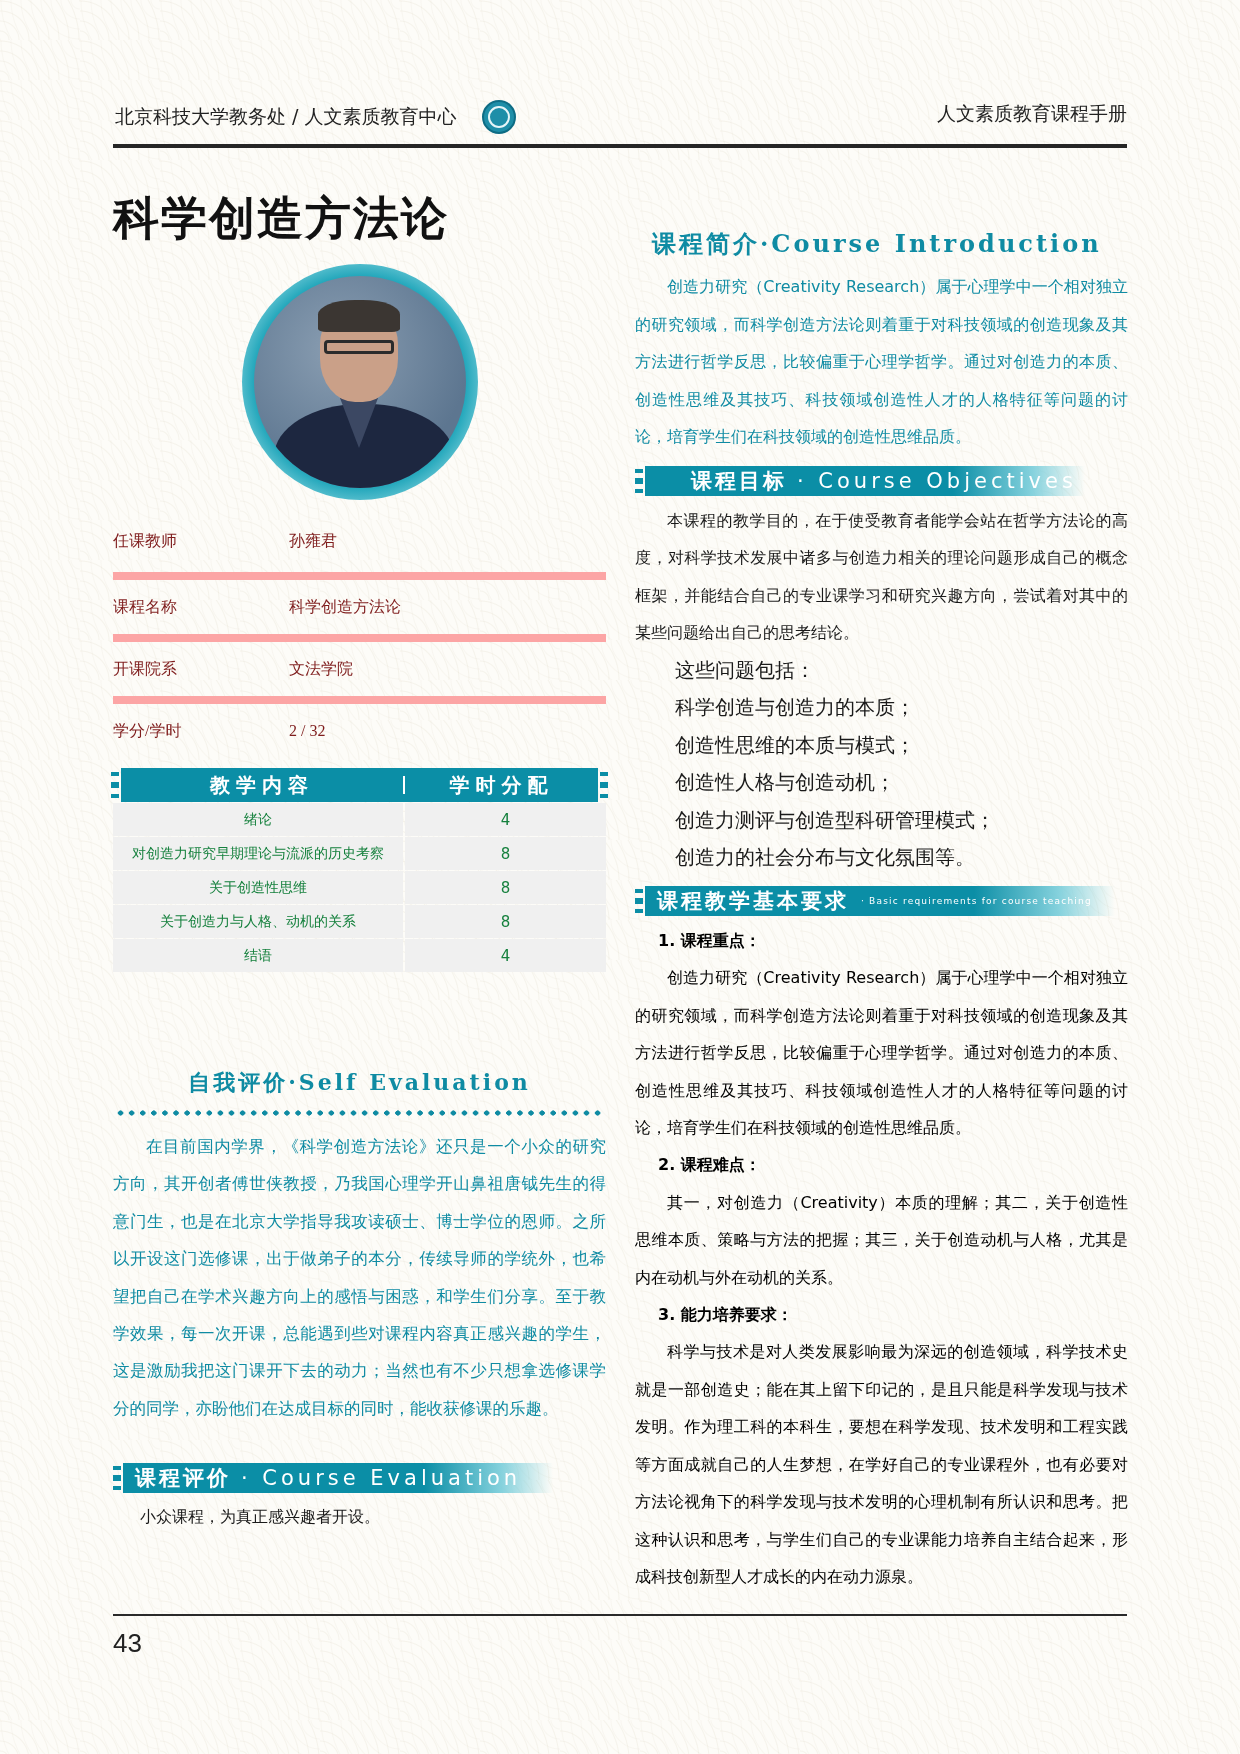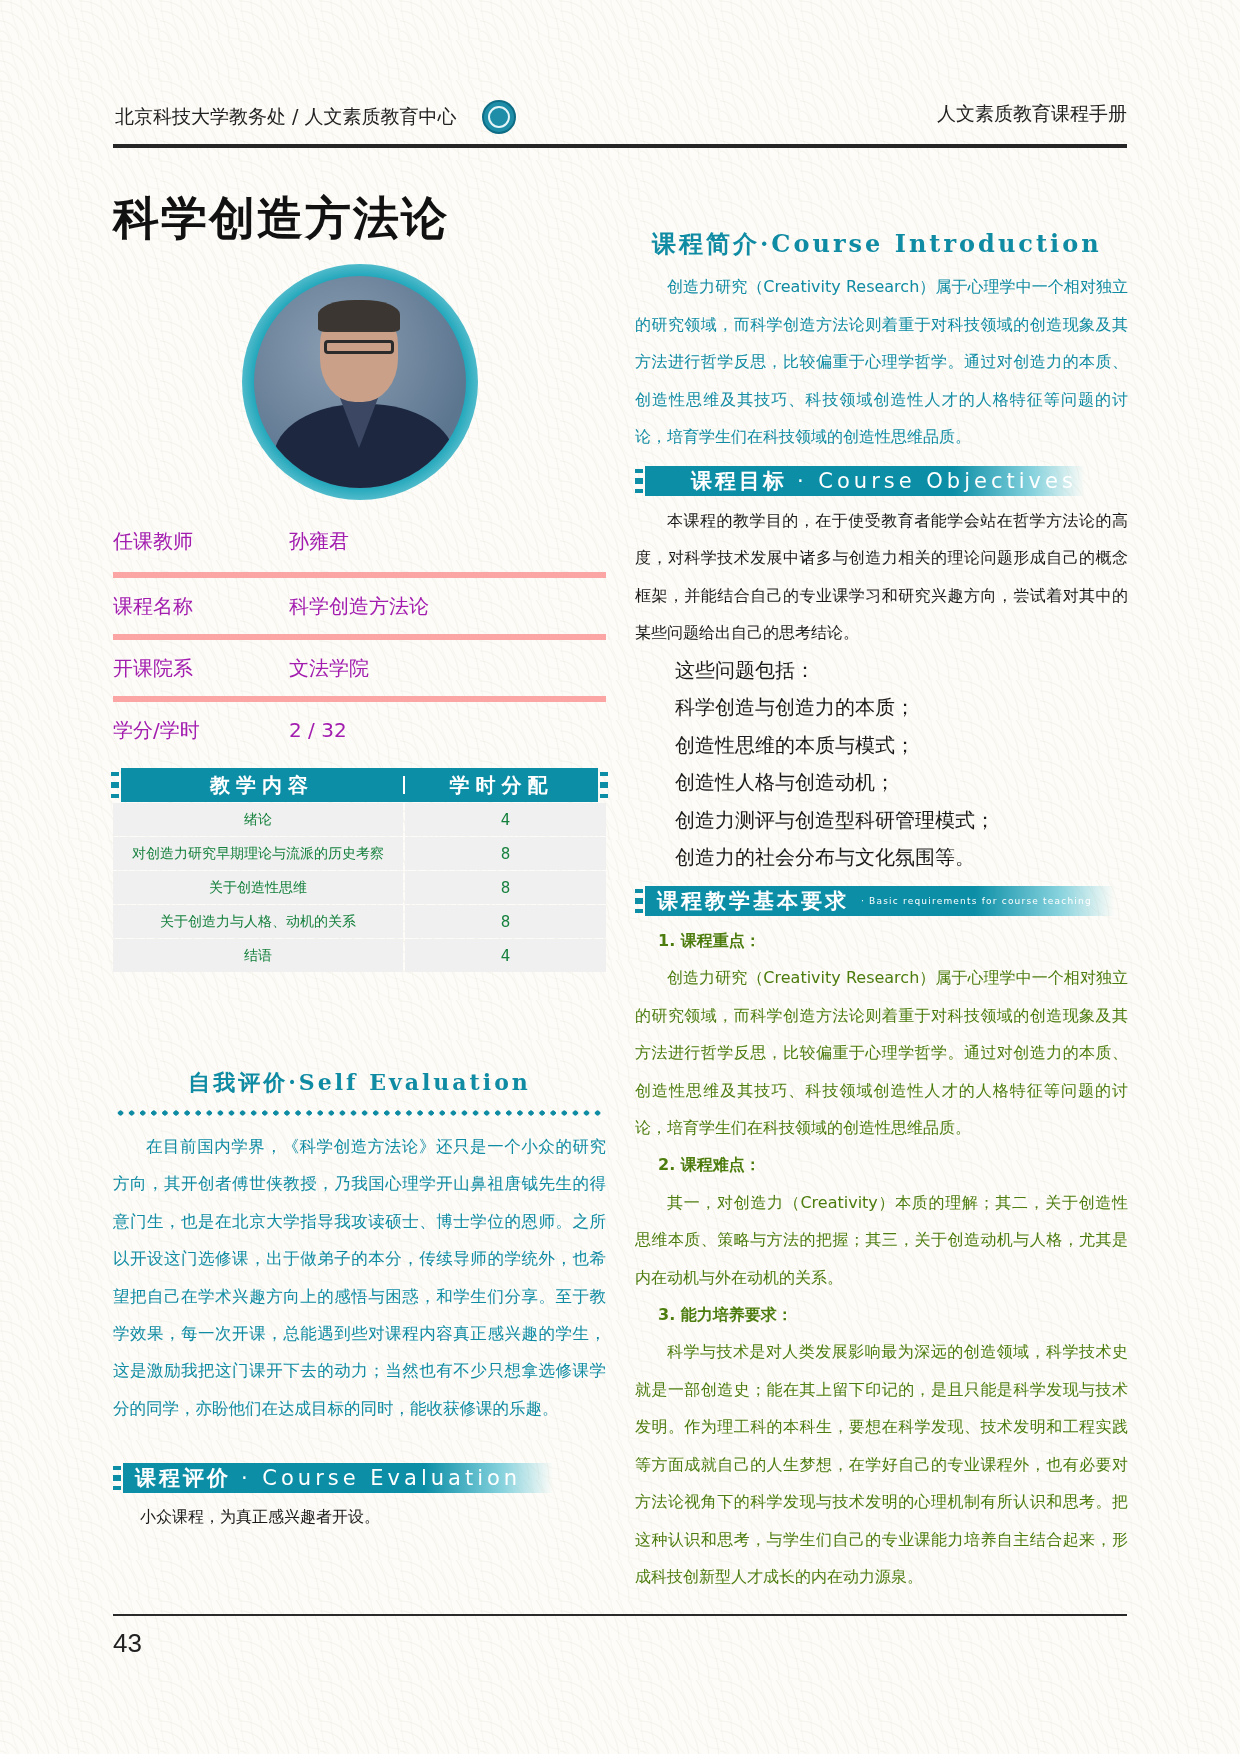--- a/index.html
+++ b/index.html
@@ -32,22 +32,22 @@
   .photo { position: absolute; left: 254px; top: 276px; width: 212px; height: 212px; border-radius: 50%; overflow: hidden;
     background: radial-gradient(circle at 40% 35%, #8a9eb2, #5d7690 70%); }
   .ph-head { position: absolute; left: 66px; top: 30px; width: 78px; height: 96px; border-radius: 40% 40% 45% 45%; background: #caa088; }
   .ph-hair { position: absolute; left: 64px; top: 24px; width: 82px; height: 32px; border-radius: 45% 45% 10% 10%; background: #3b3632; }
   .ph-glasses { position: absolute; left: 70px; top: 64px; width: 70px; height: 14px; border: 3px solid #2b2b2b; border-radius: 4px; }
   .ph-body { position: absolute; left: 20px; top: 128px; width: 180px; height: 110px; border-radius: 48% 48% 0 0; background: #1d2740; }
   .ph-collar { position: absolute; left: 86px; top: 122px; width: 38px; height: 50px; background: #3c4863; clip-path: polygon(0 0,100% 0,50% 100%); }
 
   
   .info { position: absolute; left: 113px; top: 510px; width: 493px; }
-  .info-row { height: 62px; display: flex; align-items: center; font-size: 20px; color: #a21caf; }
-  .info-row + .info-row { border-top: 6px solid #fca5a5; }
+  .info-row { height: 62px; display: flex; align-items: center; font-size: 16px; color: #7f1d1d; }
+  .info-row + .info-row { border-top: 8px solid #fca5a5; font-family: Liberation Serif, serif; }
   .info-label { width: 176px; }
   .info-value { flex: 1; }
 
   
   .sched { position: absolute; left: 113px; top: 768px; width: 493px; }
   .sched-head { height: 34px; background: #0b8ea6; display: flex; align-items: center; color: #fff; font-size: 20px; font-weight: bold; letter-spacing: 6px; position: relative; margin: 0 8px; }
   .sched-head::before, .sched-head::after { content: ""; position: absolute; top: 4px; width: 8px; height: 26px;
     background: linear-gradient(#0b8ea6 0 4px, transparent 4px 10px, #0b8ea6 10px 16px, transparent 16px 22px, #0b8ea6 22px); }
   .sched-head::before { left: -10px; } .sched-head::after { right: -10px; }
   .sh-c1 { width: 282px; text-align: center; }
@@ -78,21 +78,21 @@
   
   .rc { position: absolute; left: 635px; width: 493px; }
   .intro-title { position: absolute; left: 652px; top: 228px; font-family: "DejaVu Serif", serif; font-weight: bold; font-size: 24px; color: #0f8ba3; letter-spacing: 3px; white-space: nowrap; }
   .intro-body { top: 268px; font-size: 16px; line-height: 37.6px; color: #0f8ba3; text-align: justify; text-indent: 2em; }
 
   .obj-banner { left: 635px; top: 466px; width: 450px; }
   .obj-body { top: 502px; font-size: 16px; line-height: 37.4px; color: #1a1a1a; text-align: justify; text-indent: 2em; }
   .obj-list { top: 652px; font-size: 20px; line-height: 37.4px; color: #1a1a1a; padding-left: 2em; }
 
   .req-banner { left: 635px; top: 886px; width: 493px; }
-  .req-body { top: 922px; font-size: 16px; line-height: 37.4px; color: #4d7c0f; }
+  .req-body { top: 922px; font-size: 16px; line-height: 37.4px; color: #000000; }
   .req-h { font-weight: bold; padding-left: 23px; }
   .req-p { text-align: justify; text-indent: 2em; }
 
   
   .ft-rule { position: absolute; left: 113px; top: 1614px; width: 1014px; height: 2px; background: #2a2a2a; }
   .page-num { position: absolute; left: 113px; top: 1628px; font-size: 26px; color: #222; font-family: "Liberation Sans Narrow", "Liberation Sans", sans-serif; }
 </style>
 </head>
 <body>
 

